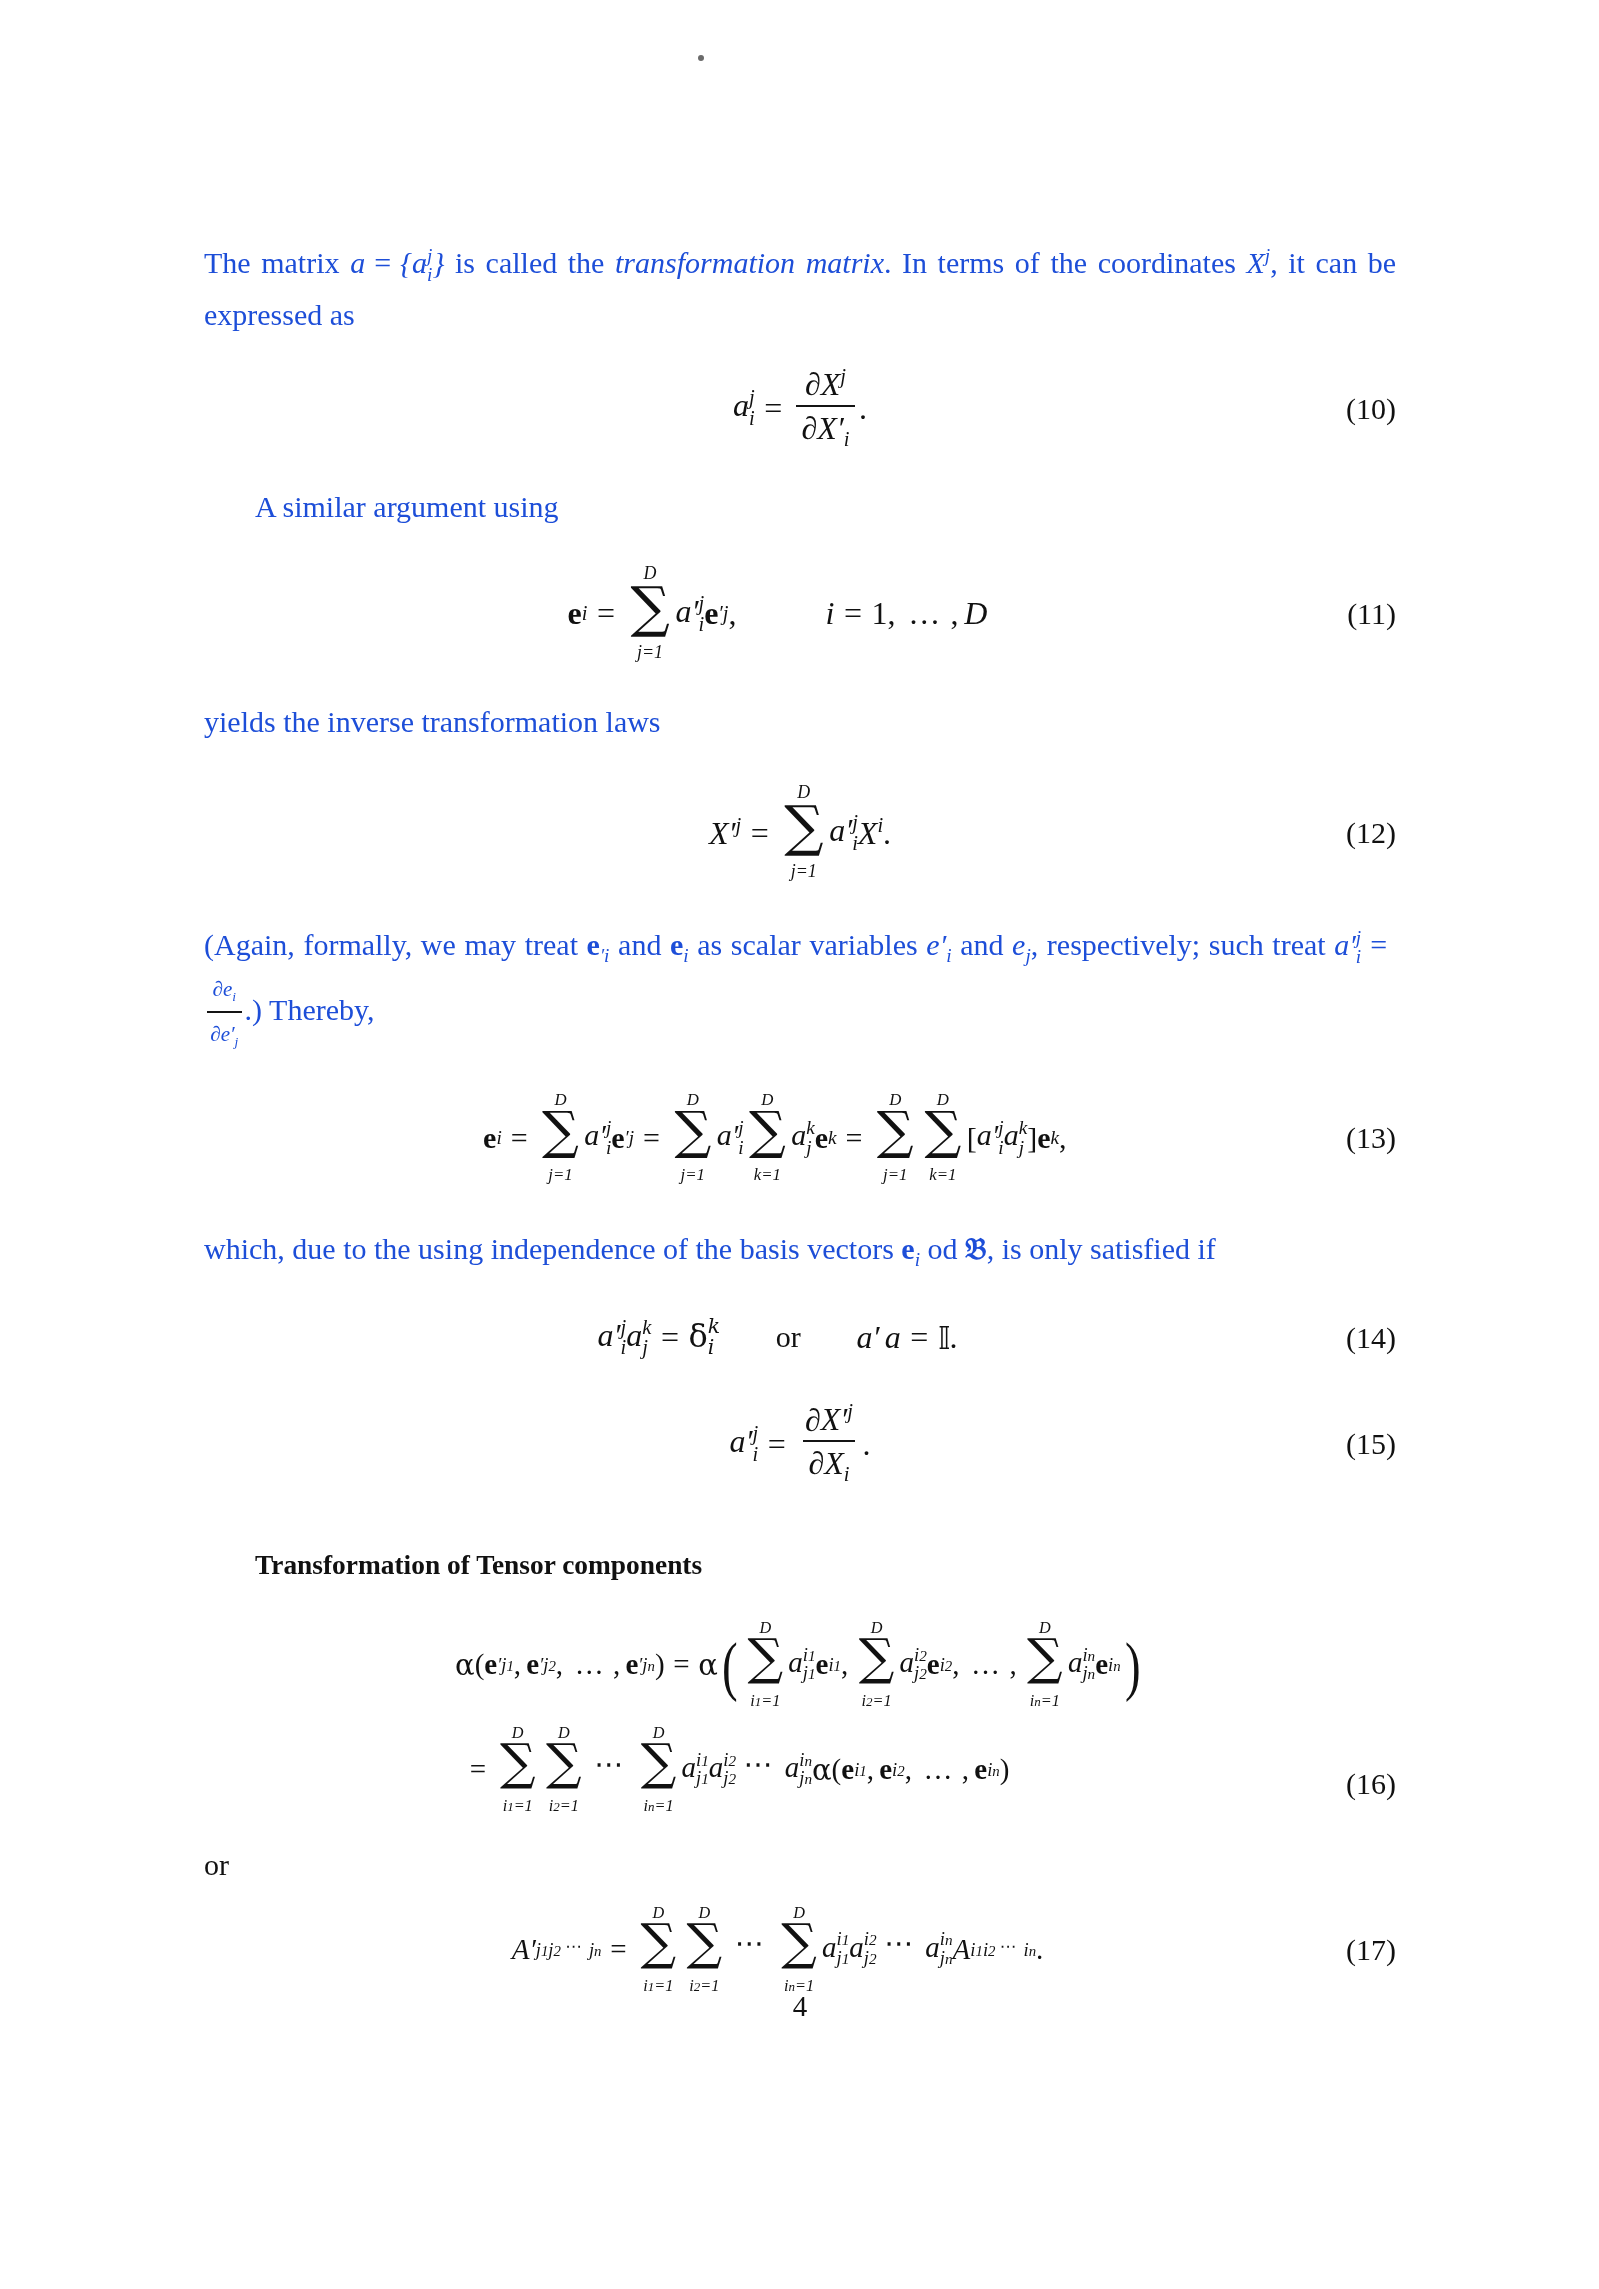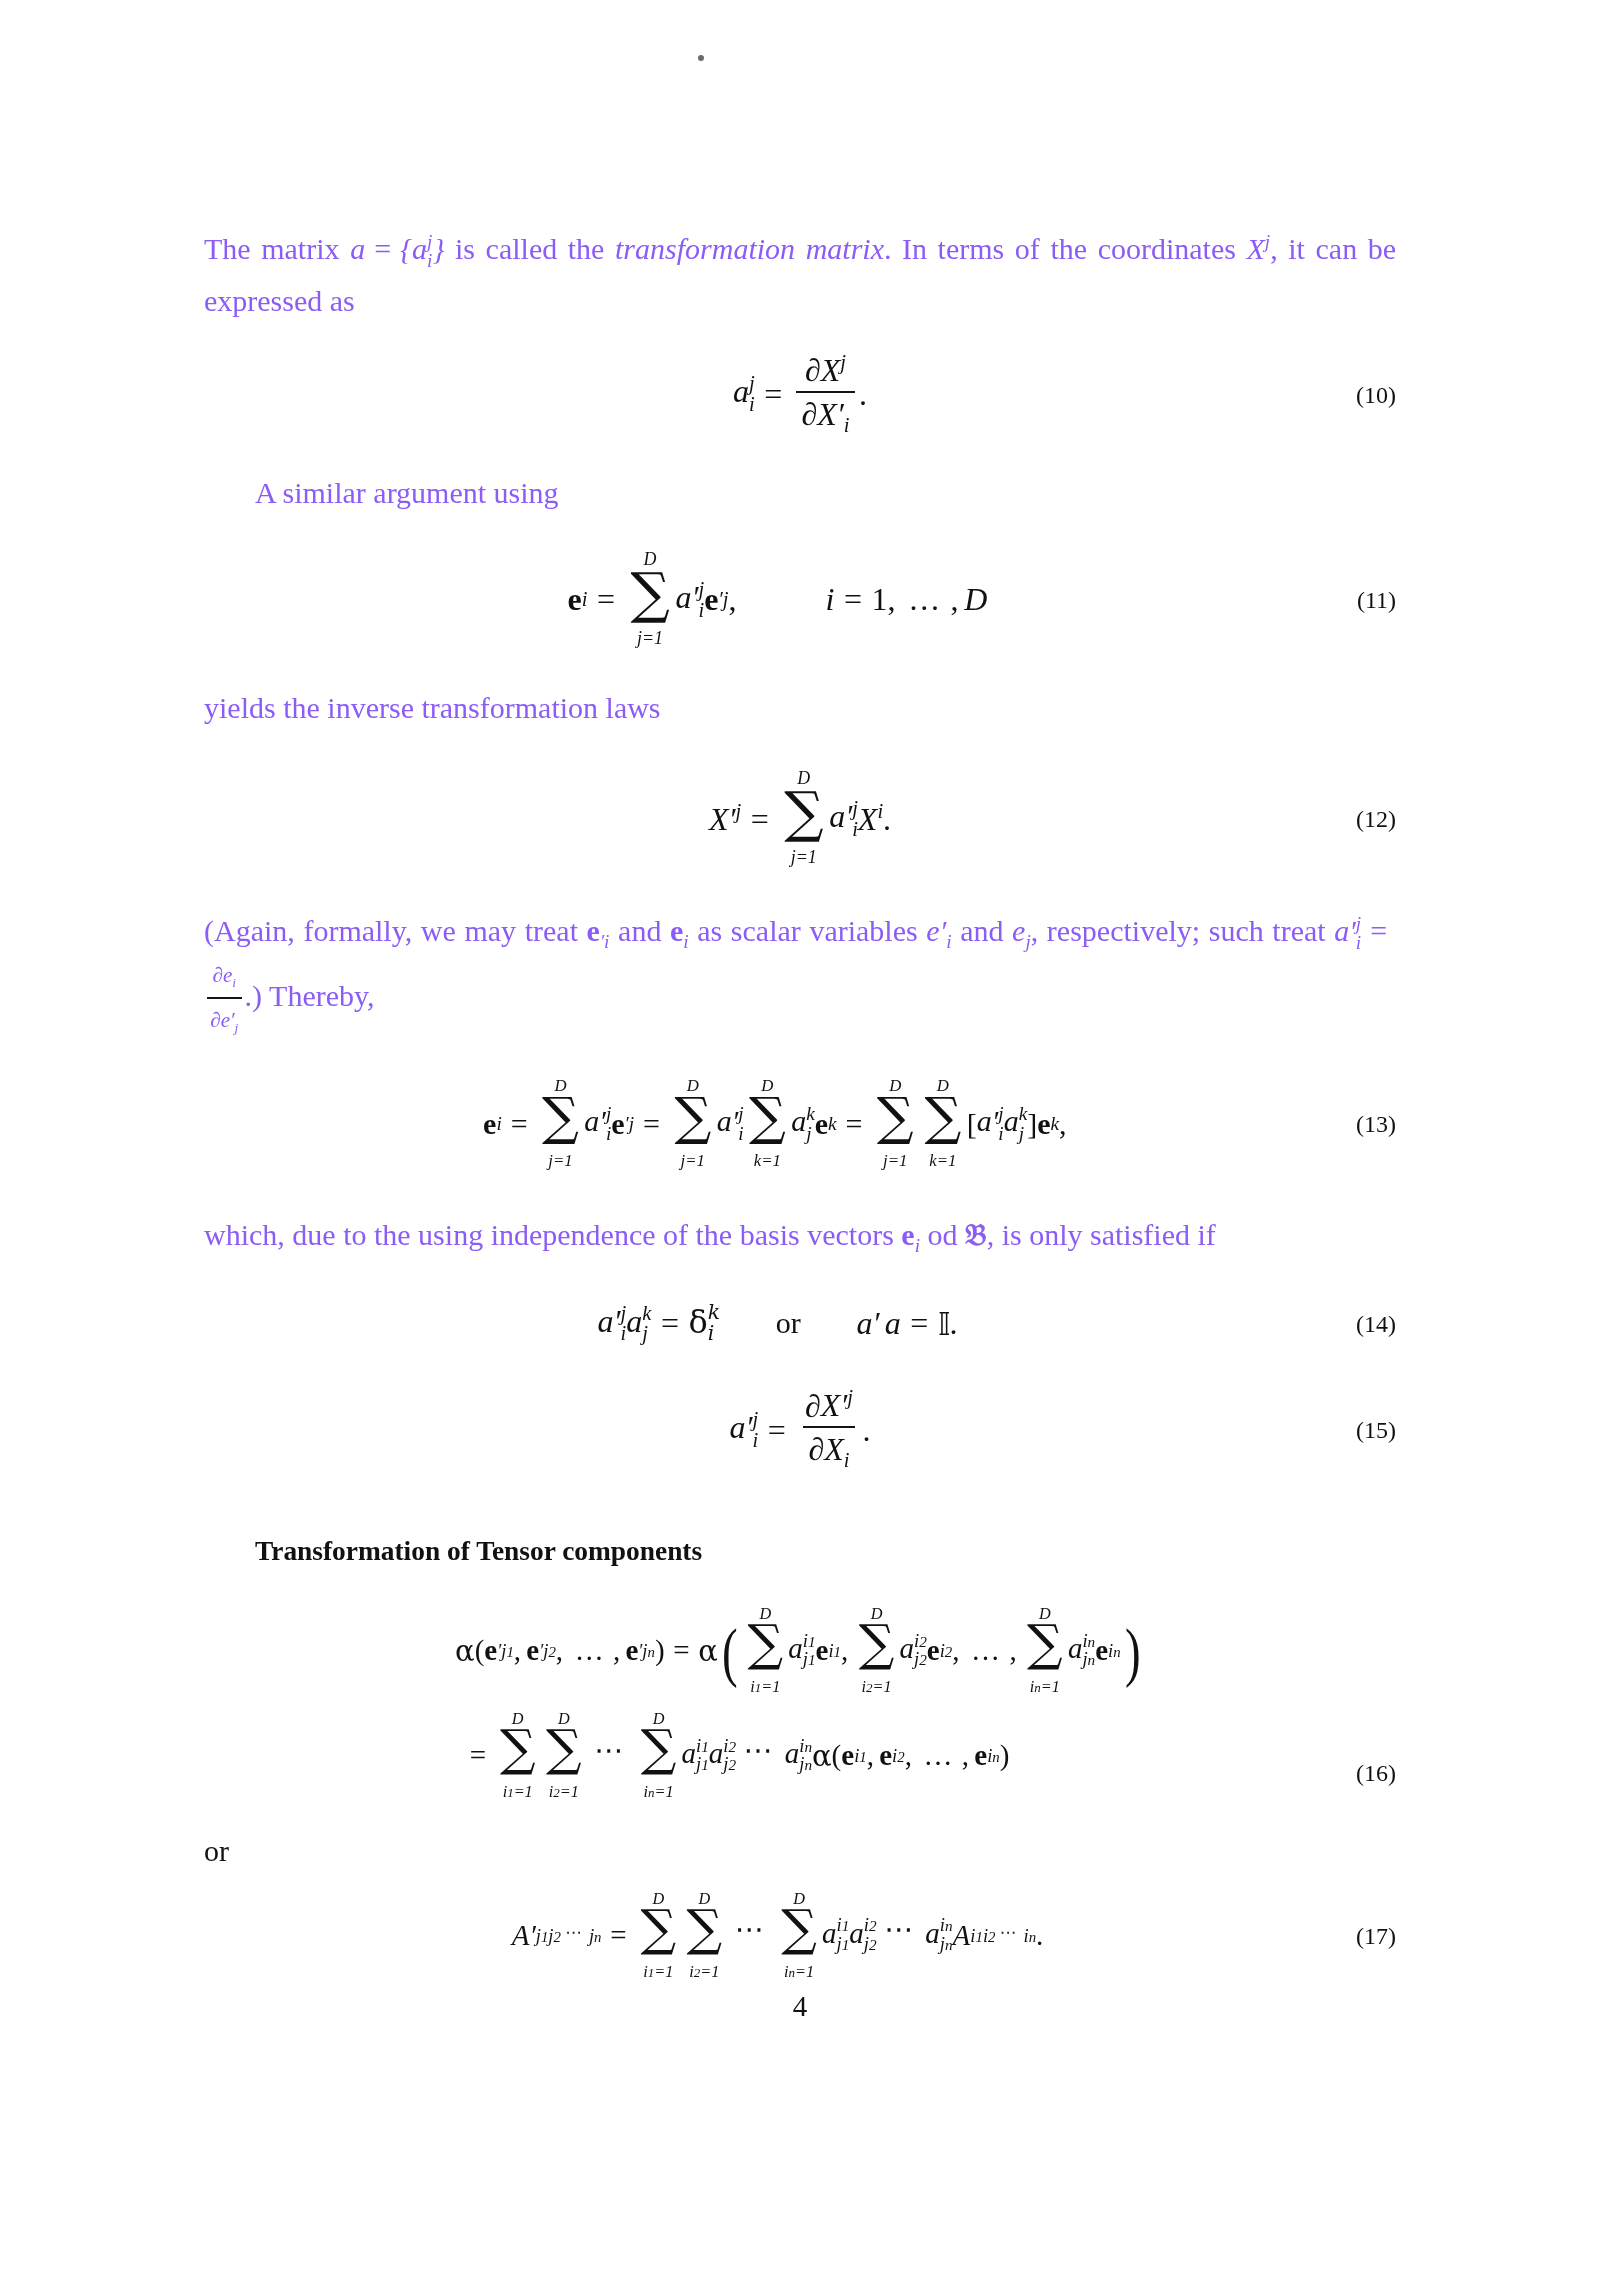--- a/index.html
+++ b/index.html
@@ -21,42 +21,42 @@
 
   .content {
     position:absolute;
     left:204px; top:223px;
     width:1192px;
   }
 
   p.para {
     font-size:30px;
     line-height:1.72;
-    margin:0 0 0 0;
+    margin:14px 0 0 0;
     text-align:justify;
-    color:#8b5cf6;
+    color:#1d4ed8;
   }
   p.para.indent { text-indent:51px; }
   p.gap-sm { margin-top:29px; }
   p.gap-md { margin-top:39px; }
 
   
   .eqrow {
     position:relative;
     display:flex;
     align-items:center;
     justify-content:center;
     width:100%;
     margin:25.5px 0;
     min-height:57px;
   }
   .eqrow .tag {
     position:absolute; right:0; top:50%;
     transform:translateY(-50%);
-    font-size:24px;
+    font-size:30px;
   }
   .eqbody {
     display:flex; align-items:center; justify-content:center;
     font-size:32px;
   }
   .eqbody.shift-l { margin-right:45px; }
 
   
   .mi { font-style:italic; font-family:"Liberation Serif","DejaVu Serif",serif; }
   .mb { font-weight:bold; font-style:normal; }

